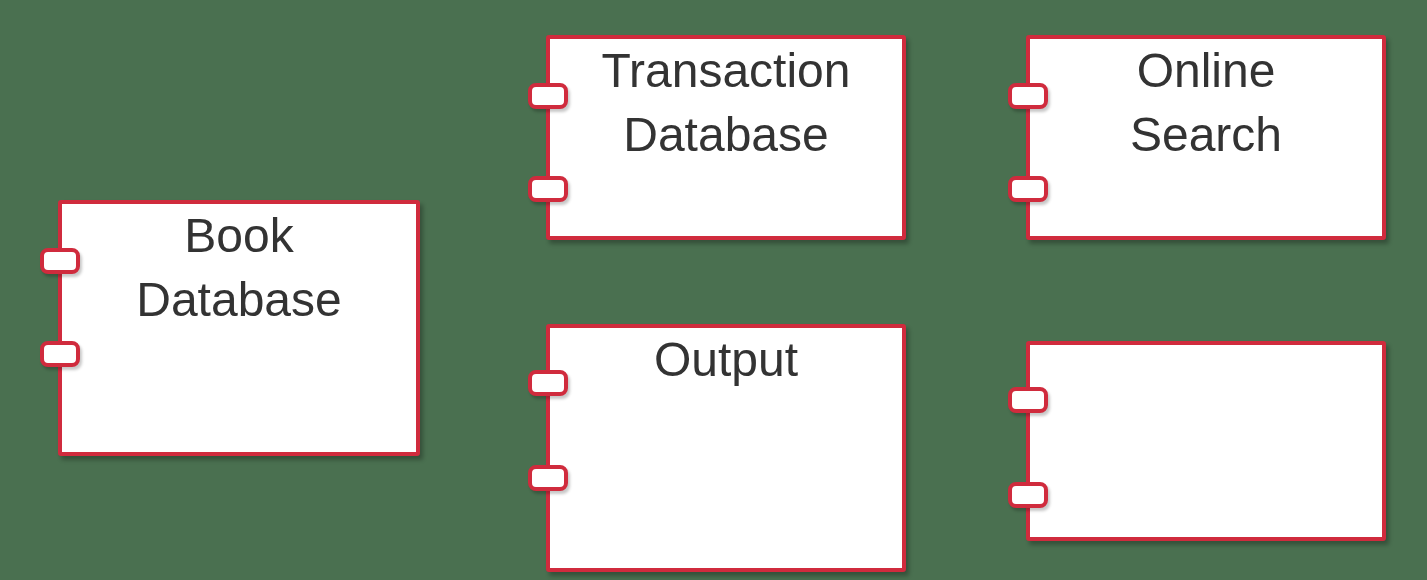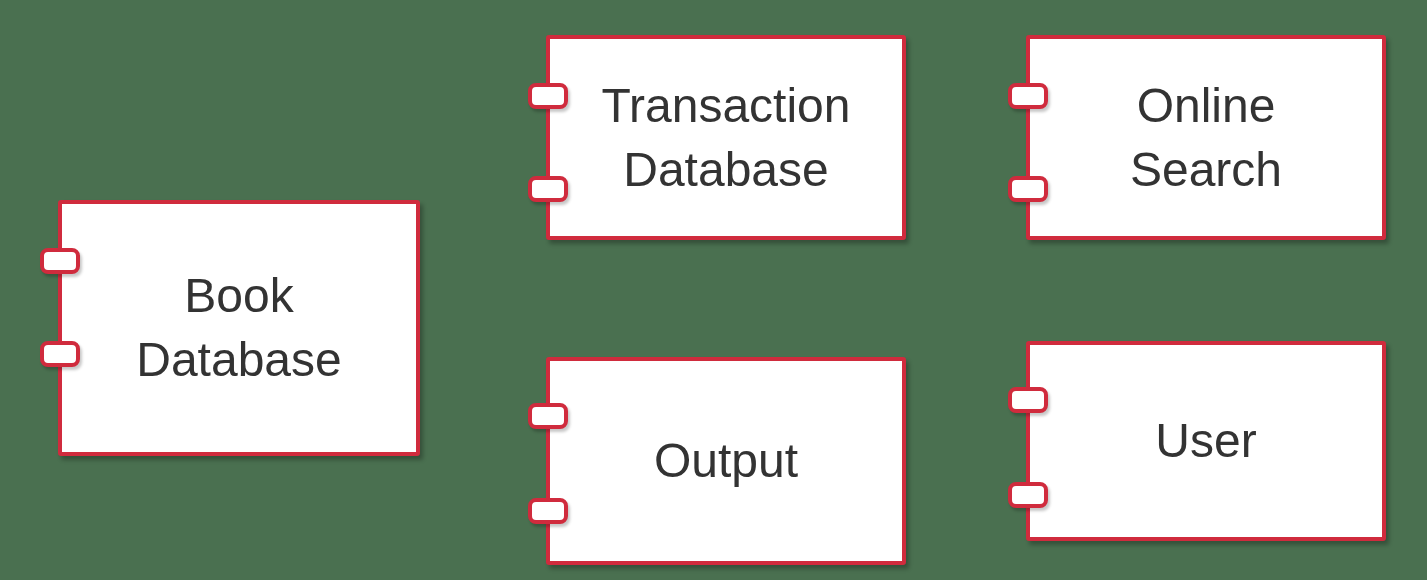--- a/index.html
+++ b/index.html
@@ -22,21 +22,21 @@
   }
 
   .component {
     position: absolute;
     box-sizing: border-box;
     background: #ffffff;
     border: 4px solid #d02b3d;
     border-radius: 3px;
     box-shadow: 3px 4px 4px rgba(0, 0, 0, 0.28);
     display: flex;
-    align-items: center;
+    align-items: flex-start;
     justify-content: center;
   }
 
   .component-label {
     color: #333333;
     font-family: "Liberation Sans", sans-serif;
     font-size: 48px;
     font-weight: 400;
     line-height: 1.33;
     text-align: center;
@@ -84,25 +84,24 @@
 Database</span>
   </div>
 
   <div class="component" style="left:1026px; top:35px; width:360px; height:205px;">
     <span class="port port-top"></span>
     <span class="port port-bottom"></span>
     <span class="component-label">Online
 Search</span>
   </div>
 
-  <div class="component single" style="left:546px; top:357px; width:360px; height:208px;">
+  <div class="component single" style="left:546px; top:324px; width:360px; height:248px;">
     <span class="port port-top"></span>
     <span class="port port-bottom"></span>
     <span class="component-label">Output</span>
   </div>
 
   <div class="component single" style="left:1026px; top:341px; width:360px; height:200px;">
     <span class="port port-top"></span>
     <span class="port port-bottom"></span>
-    <span class="component-label">User</span>
   </div>
 
 </div>
 
 </body></html>

